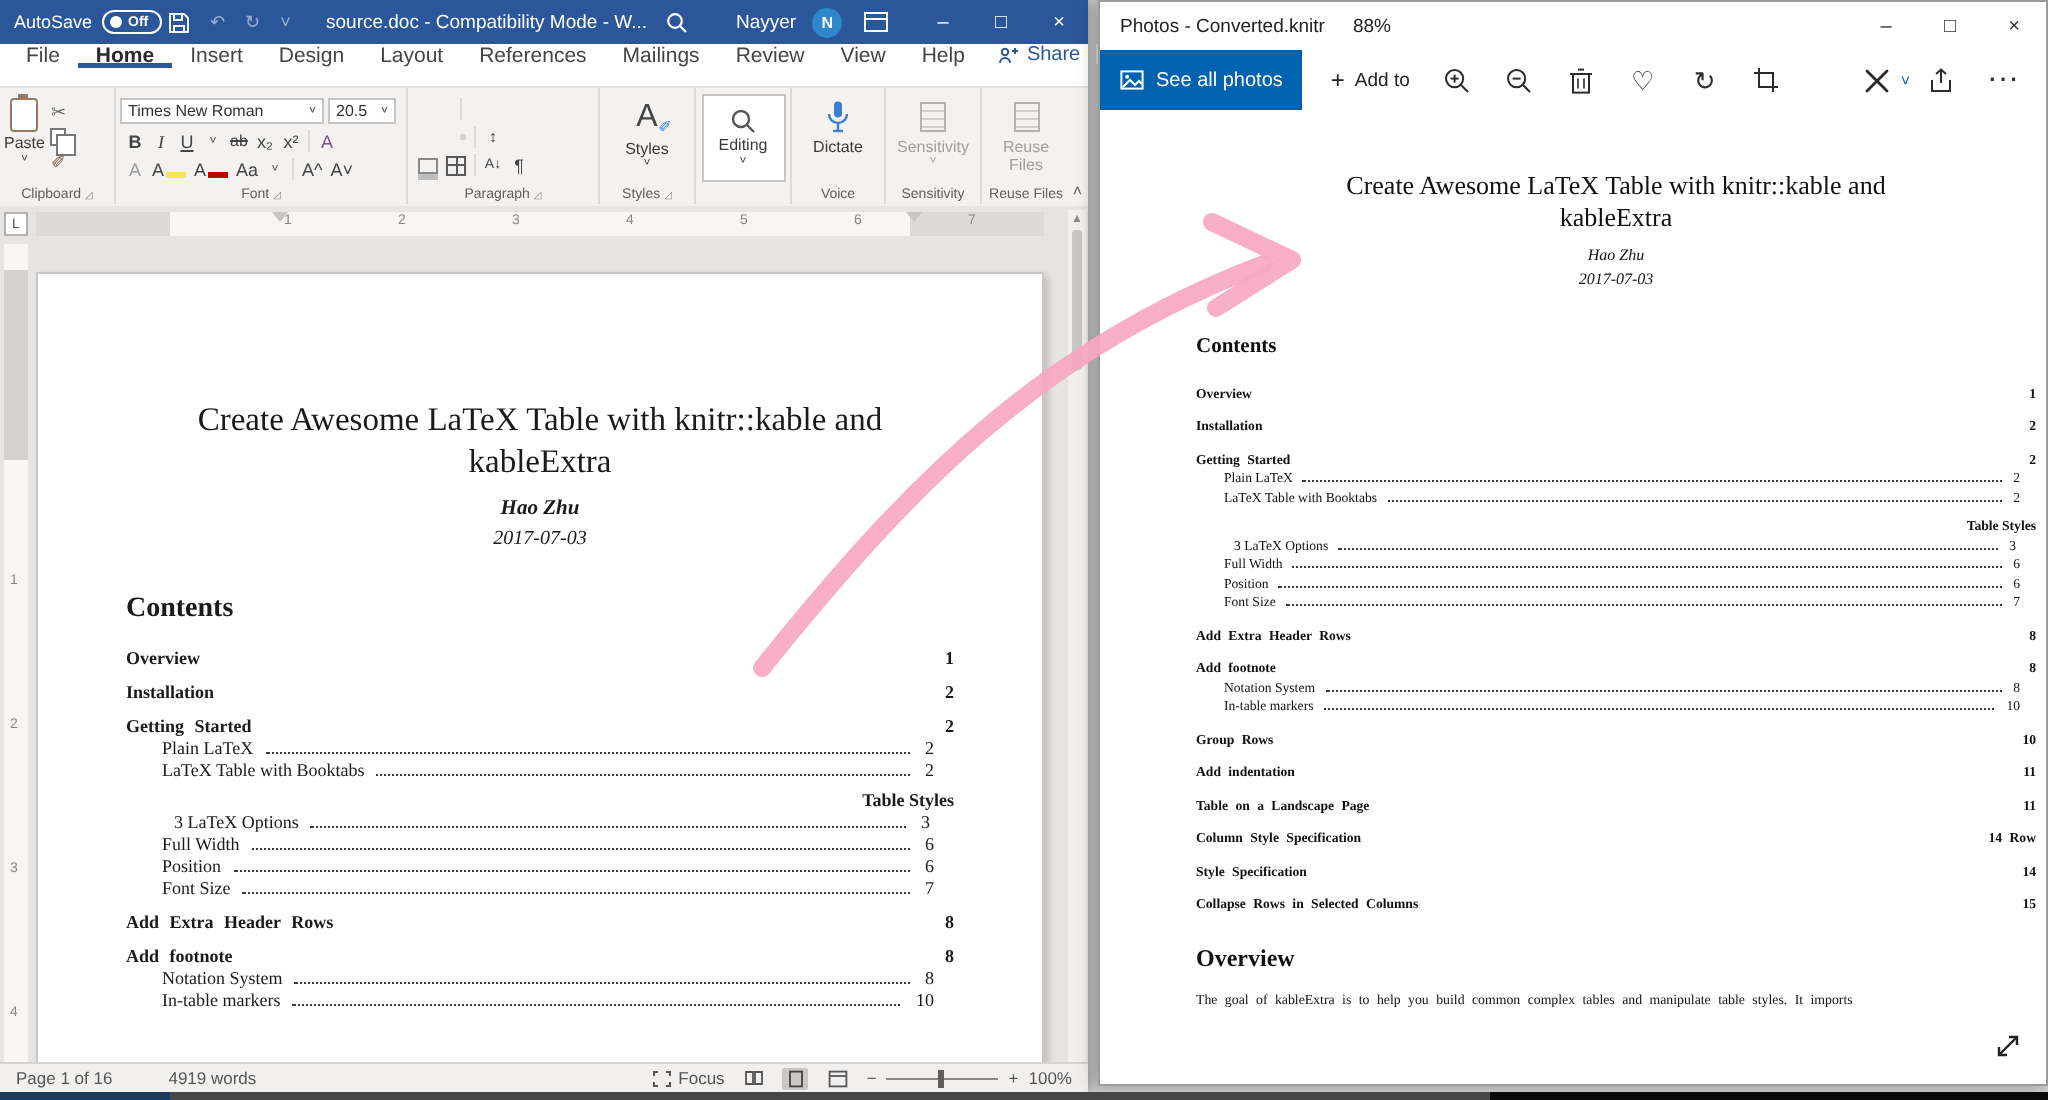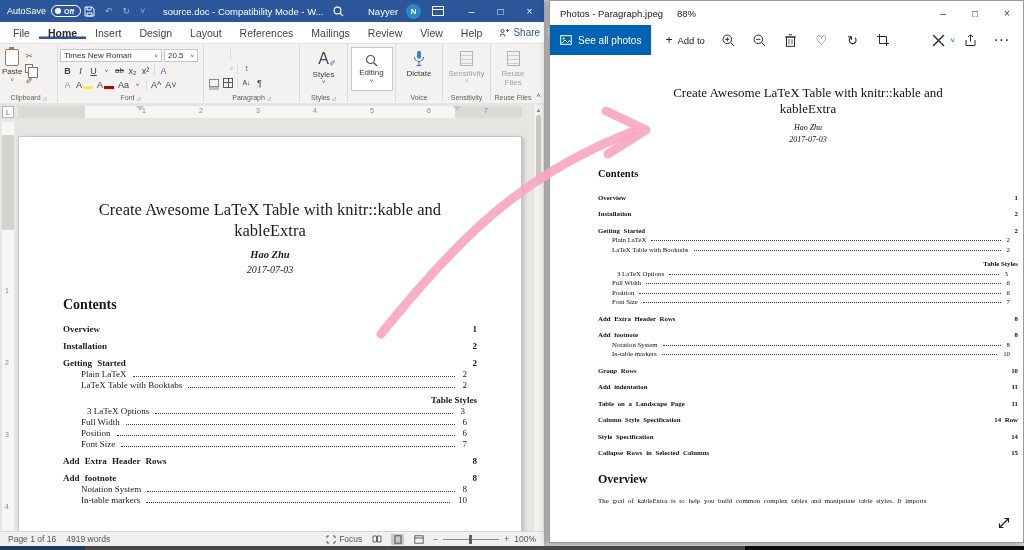--- a/index.html
+++ b/index.html
@@ -18,21 +18,21 @@
   .qat{left:84px;gap:10px;opacity:.95}
   .qat .dim{opacity:.55}
   .w-title{left:163px;width:172px;overflow:hidden;white-space:nowrap;font-size:9.5px}
   .w-search{left:333px}
   .w-account{left:368px;gap:8px;font-size:9.5px}
   .avatar{width:15px;height:15px;border-radius:50%;background:var(--avatar_blue);display:flex;align-items:center;justify-content:center;font-size:8px;font-weight:bold}
   .w-ribbonopts{left:432px}
   .w-controls{right:0}
   .wc{width:29px;height:22px;display:flex;align-items:center;justify-content:center;font-size:10px}
   
-  .w-tabs{height:22px;background:#fff;display:flex;align-items:center;padding-left:4px;font-size:10.5px;color:#444;border-bottom:1px solid #e4e2e0}
+  .w-tabs{height:22px;background:#fff;display:flex;align-items:flex-start;padding-left:4px;font-size:10.5px;color:#444;border-bottom:1px solid #e4e2e0}
   .wtab{padding:0 9px;display:flex;align-items:center}
   .wtab.active{color:#2a2a2a;font-weight:bold;box-shadow:inset 0 -2.5px 0 var(--tab_active)}
   .w-share{margin-left:auto;display:flex;align-items:center;gap:4px;color:var(--word_blue);padding:0 8px;font-size:10px}
   .w-comment{width:26px;display:flex;align-items:center;justify-content:center;border-left:1px solid #e4e2e0}
   
   .w-ribbon{position:relative;height:58px;background:#f3f2f1;display:flex;font-size:8px;color:#3b3a39}
   .rg{position:relative;border-right:1px solid #dddbd9;padding:3px 2px 11px;display:flex;flex-direction:column;align-items:center}
   .rg-label{position:absolute;bottom:1px;left:0;right:0;text-align:center;font-size:7px;color:#605e5c;display:flex;justify-content:center;gap:2px;align-items:center}
   .launch{font-size:5px;color:#8a8886}
   .g-clip{width:58px;flex-direction:row;align-items:flex-start;gap:3px;padding-top:5px}
@@ -90,21 +90,21 @@
   .d-toc .trow{height:11px}
   .trow.sec{font-weight:bold}
   .d-toc .sec{margin-top:6px;word-spacing:3px}
   .trow.right{justify-content:flex-end;font-weight:bold}
   .d-toc .right{margin-top:4px}
   .trow.sub{padding-left:18px;padding-right:10px}
   .trow.sub3{padding-left:24px;padding-right:12px}
   .lead{flex:1;border-bottom:1.5px dotted #3a3a3a;margin:0 8px 2px 6px}
   .spacer{flex:1}
   
-  .w-status{position:absolute;left:0;bottom:0;width:544px;height:15px;background:#f1f0ef;border-top:1px solid #d6d4d2;display:flex;align-items:center;font-size:8.5px;color:#555;padding:0 8px;gap:10px}
+  .w-status{position:absolute;left:0;bottom:0;width:544px;height:15px;background:#f1f0ef;border-top:1px solid #d6d4d2;display:flex;align-items:center;font-size:8.5px;color:#555;padding:0 8px;gap:28px}
   .w-status .right{margin-left:auto;display:flex;align-items:center;gap:8px}
   .viewico{width:13px;height:11px;display:flex;align-items:center;justify-content:center;border-radius:1px}
   .viewico.on{background:#cac8c6}
   .zoomline{display:flex;align-items:center;gap:5px}
   .track{width:56px;height:1px;background:#8a8886;position:relative}
   .thumb{position:absolute;left:26px;top:-4px;width:3px;height:9px;background:#605e5c}
 
   
   .photos{position:absolute;left:549px;top:0;width:475px;height:543px;background:#fff;border:1px solid #9b9b9b;box-shadow:-2px 0 8px rgba(0,0,0,.28)}
   .p-titlebar{height:24px;display:flex;align-items:center;font-size:9.5px;color:#222;padding-left:10px}
@@ -501,21 +501,21 @@
           <span>+</span>
           <span>100%</span>
         </div>
       </div>
     </div>
   </div>
 
   <div class="photos">
     <div class="p-titlebar">
       <span class="p-title">
-        <span>Photos - Paragraph.jpeg</span>
+        <span>Photos - Converted.knitr</span>
         <span>88%</span>
       </span>
       <span class="p-controls">
         <span class="pc">–</span>
         <span class="pc">□</span>
         <span class="pc">×</span>
       </span>
     </div>
     <div class="p-toolbar">
       <span class="seeall">

